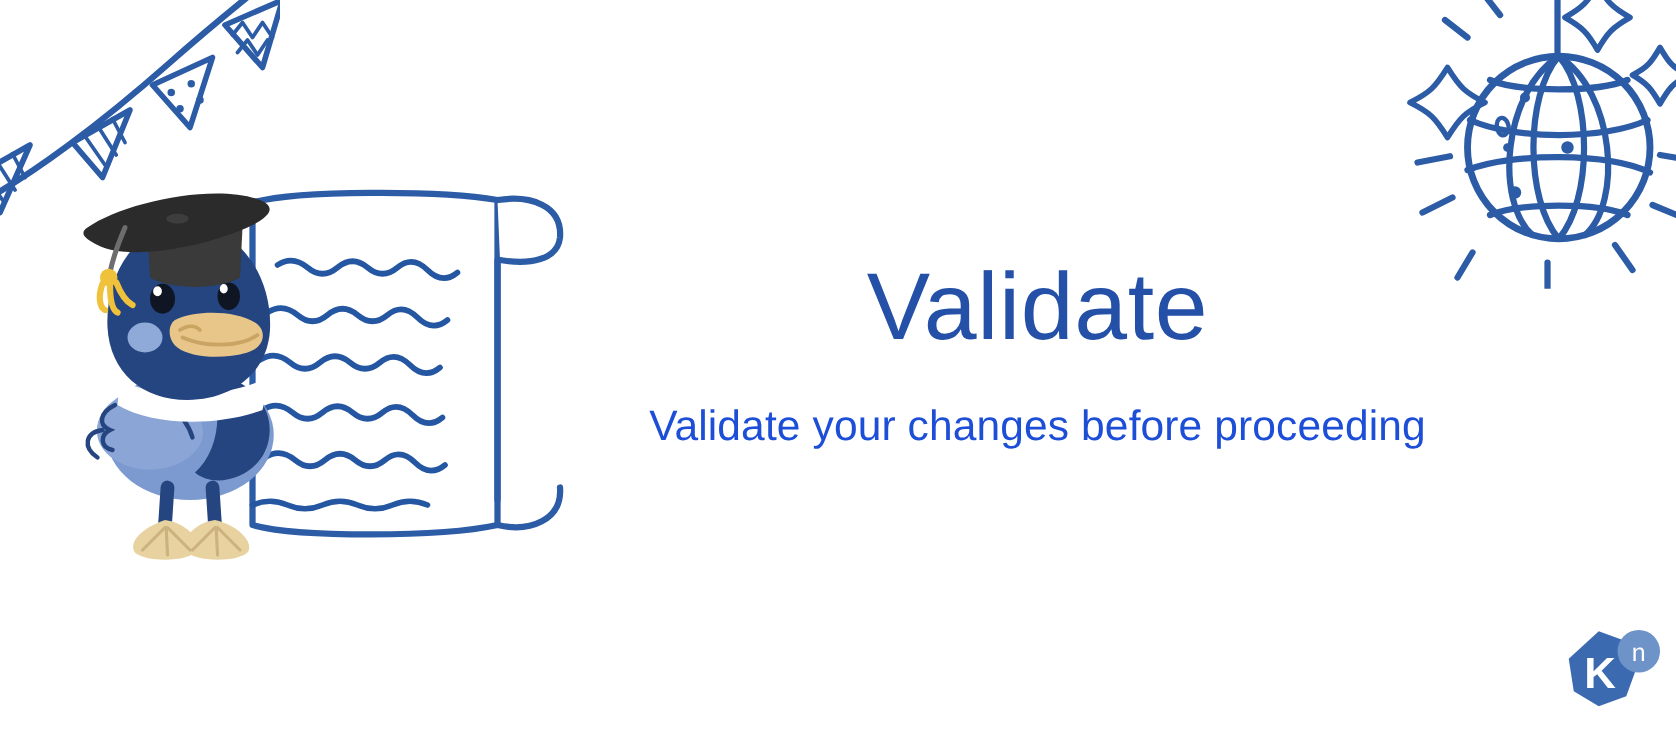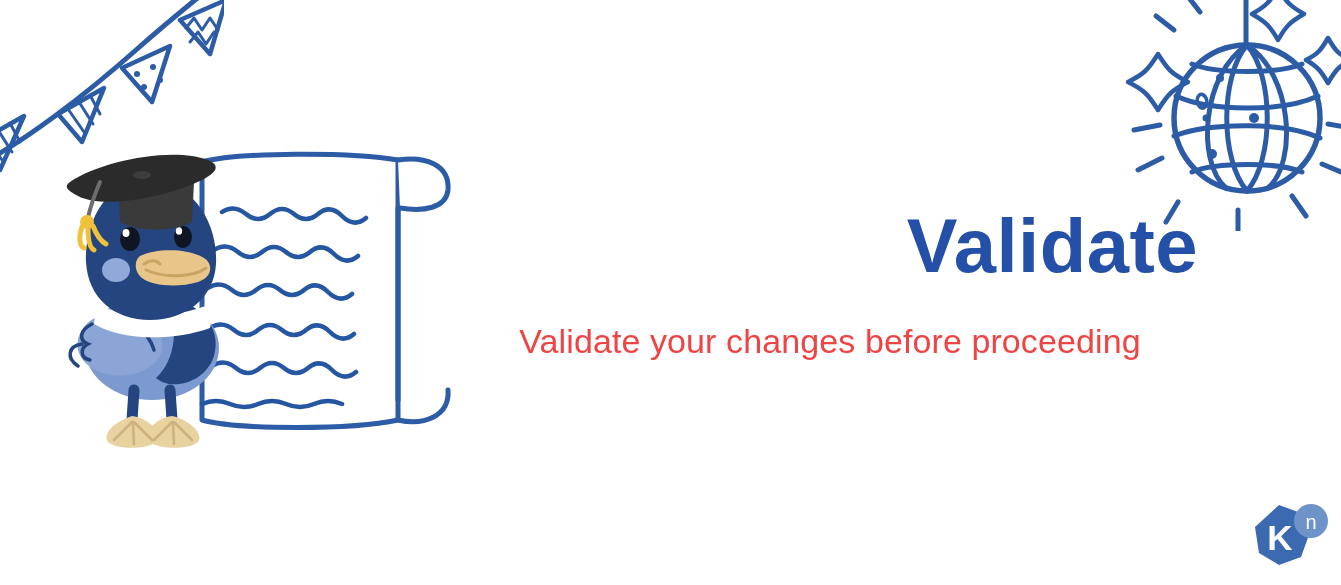--- a/index.html
+++ b/index.html
@@ -49,34 +49,33 @@
   #hero-text {
     position: absolute;
     left: 462px;
     top: 206px;
     width: 736px;
     text-align: center;
   }
   #hero-title {
     margin: 0;
     font-size: 76px;
-    font-weight: 700;
+    font-weight: 400;
     line-height: 1.05;
     letter-spacing: 0.5px;
     color: #2450a8;
     white-space: nowrap;
-    text-align: right;
   }
   #hero-subtitle {
     margin: 36px 0 0 0;
     font-size: 34px;
     font-weight: 400;
     line-height: 1.15;
     letter-spacing: 0.1px;
-    color: #ef4444;
+    color: #1d4ed8;
     white-space: nowrap;
   }
 
   
   #brand-logo {
     position: absolute;
     right: 12px;
     bottom: 8px;
     width: 86px;
     height: 78px;

